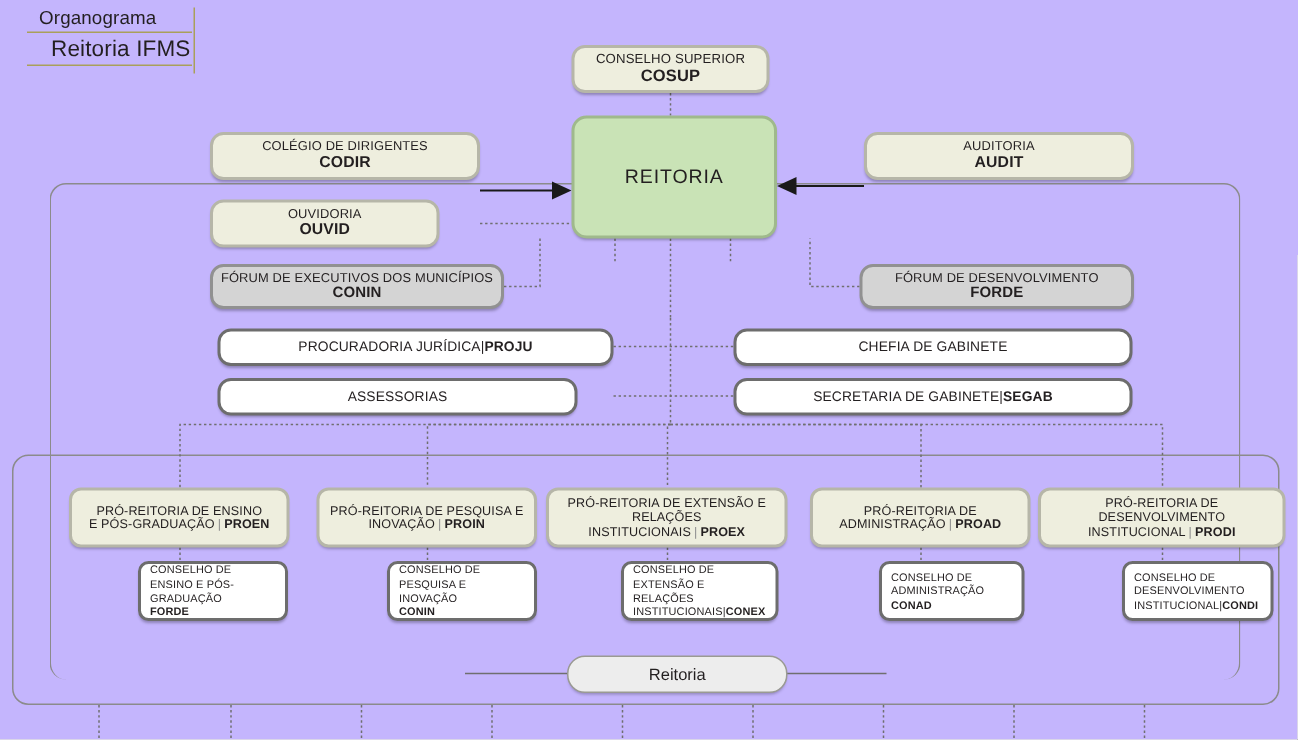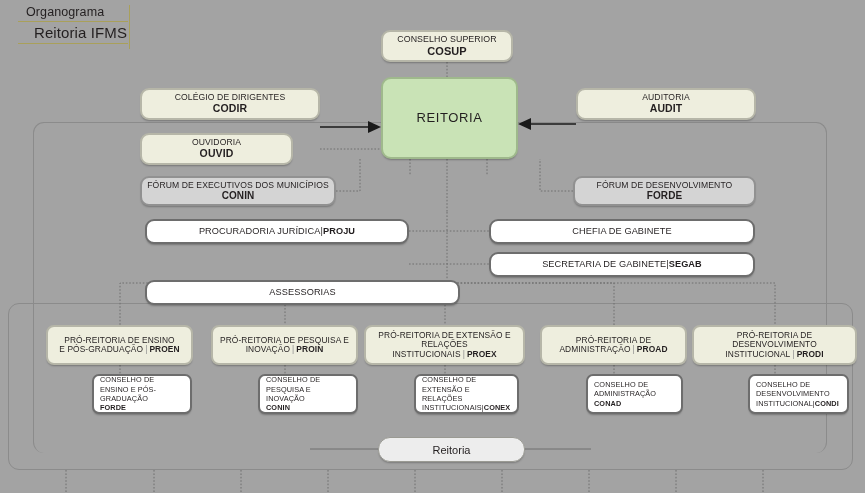--- a/index.html
+++ b/index.html
@@ -4,21 +4,21 @@
 <style>
   html,body{margin:0;padding:0;background:#ffffff;}
   body{
     font-family:"Liberation Sans", sans-serif;
     -webkit-font-smoothing:antialiased;
   }
   #page{
     position:relative;
     width:865px;
     height:493px;
-    background:#a3a3a3;
+    background:#c4b5fd;
     overflow:hidden;
   }
 
   
   .hdr{position:absolute;left:18px;top:4px;width:110px;}
   .hdr-line1{
     font-size:12.5px;color:#231f20;letter-spacing:.1px;
     padding:1px 0 2px 8px;
   }
   .hdr-rule{height:1px;background:#a9a05a;width:100%;}
@@ -75,21 +75,21 @@
 
   #audit{left:576px;top:88px;width:180px;height:32px;}
   #audit .l2{font-size:10.5px;}
 
   #forem{left:140px;top:176px;width:196px;height:30px;}
   #forem .l2{font-size:10px;}
   #forde{left:573px;top:176px;width:183px;height:30px;}
   #forde .l2{font-size:10px;}
 
   #proju {left:145px;top:219px;width:264px;height:25px;}
-  #assess{left:145px;top:252px;width:315px;height:25px;margin-top:28px;}
+  #assess{left:145px;top:252px;width:240px;height:25px;}
   #chefia{left:489px;top:219px;width:266px;height:25px;}
   #segab {left:489px;top:252px;width:266px;height:25px;}
   .row1line{font-size:9.2px;}
 
   
   .pro{height:40px;font-size:8.4px;border-radius:8px;}
   #proen{left:46px; top:325px;width:147px;}
   #proin{left:211px;top:325px;width:147px;}
   #proex{left:364px;top:325px;width:161px;}
   #proad{left:540px;top:325px;width:147px;}

